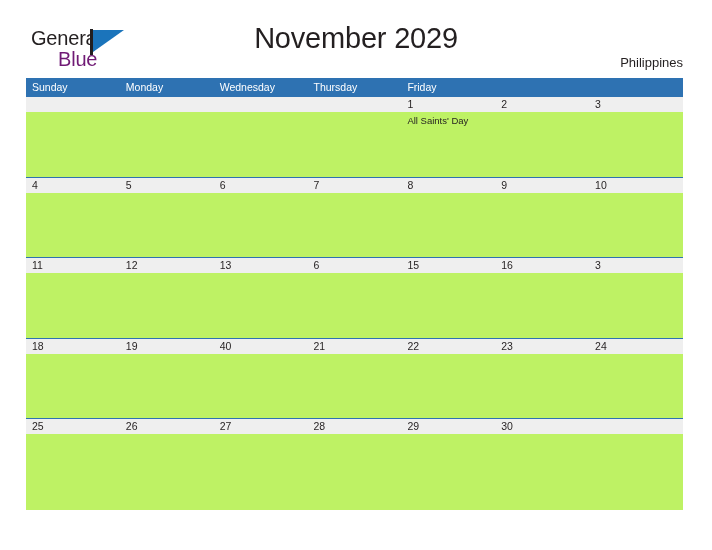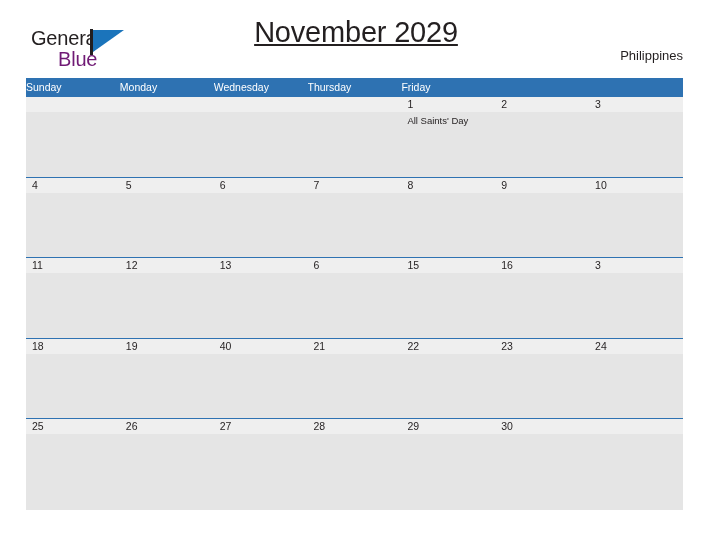--- a/index.html
+++ b/index.html
@@ -77,34 +77,33 @@
     top: 1px;
     width: 0;
     height: 0;
     border-top: 22px solid #1b74bb;
     border-right: 31px solid transparent;
   }
 
   .title {
     position: absolute;
     left: 0;
-    top: 16px;
+    top: 22px;
     width: 712px;
     text-align: center;
     font-size: 29px;
     font-weight: normal;
     color: #231f20;
     letter-spacing: -0.2px;
-    text-decoration: underline;
   }
 
   .country {
     position: absolute;
     right: 29px;
-    top: 48px;
+    top: 55px;
     font-size: 13px;
     color: #231f20;
   }
 
   
   .calendar {
     position: absolute;
     left: 26px;
     top: 78px;
     width: 657px;
@@ -115,21 +114,21 @@
     width: 657px;
     height: 18px;
     background: #2e72b2;
   }
   .weekday-cell {
     width: 93.857px;
     height: 18px;
     line-height: 18px;
     color: #ffffff;
     font-size: 10.5px;
-    padding-left: 0;
+    padding-left: 6px;
     box-sizing: border-box;
     overflow: hidden;
     white-space: nowrap;
   }
 
   .week {
     width: 657px;
     height: 80.5px;
     position: relative;
     border-top: 1.5px solid #2e72b2;
@@ -154,21 +153,21 @@
     padding-left: 6px;
     box-sizing: border-box;
     overflow: hidden;
     white-space: nowrap;
   }
 
   .week-events {
     display: flex;
     width: 657px;
     height: 76px;
-    background: #e5e5e5;
+    background: #bef264;
   }
   .event-cell {
     width: 93.857px;
     padding-left: 6px;
     padding-top: 3px;
     box-sizing: border-box;
     font-size: 9.5px;
     line-height: 12px;
     color: #231f20;
     overflow: hidden;

